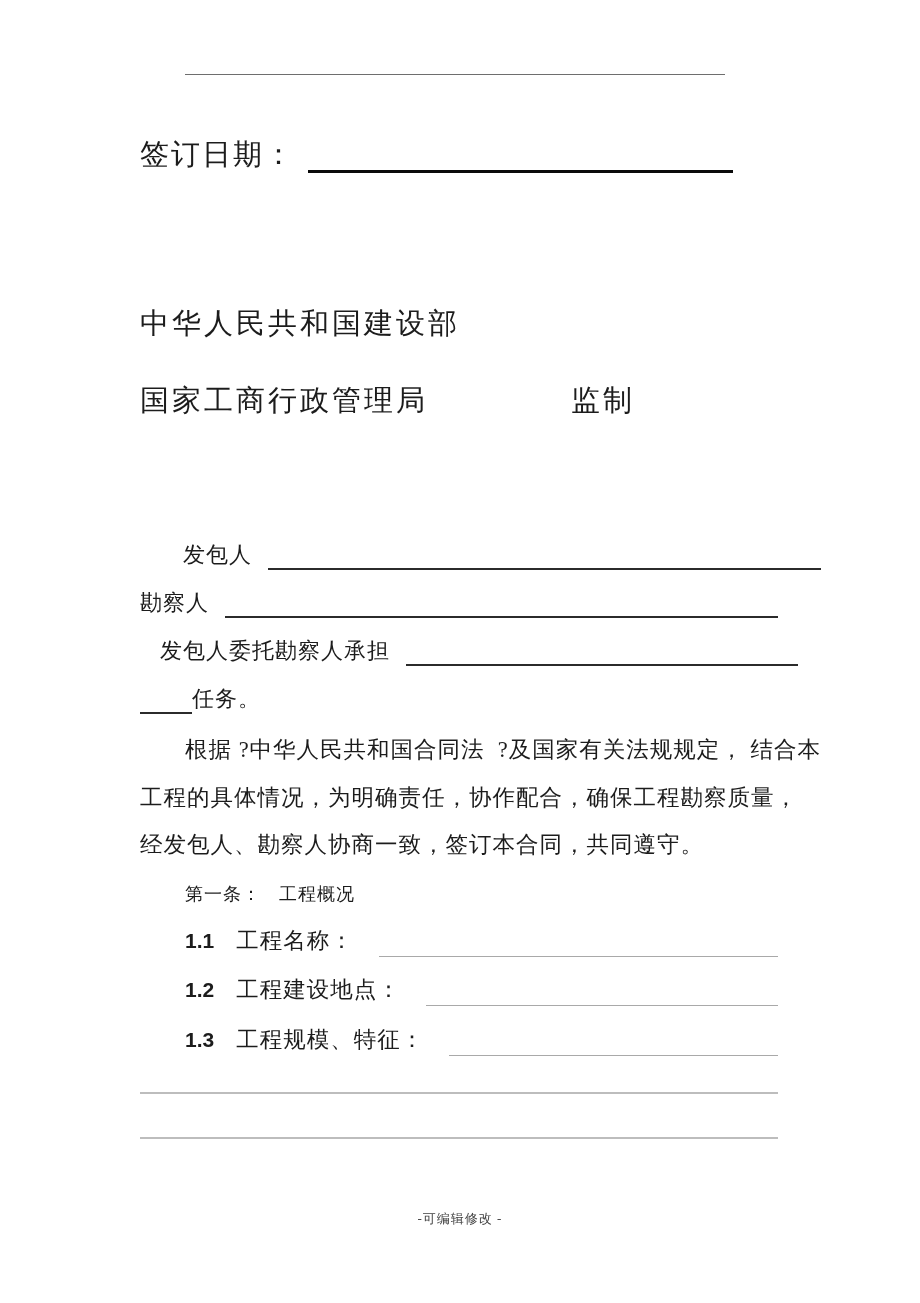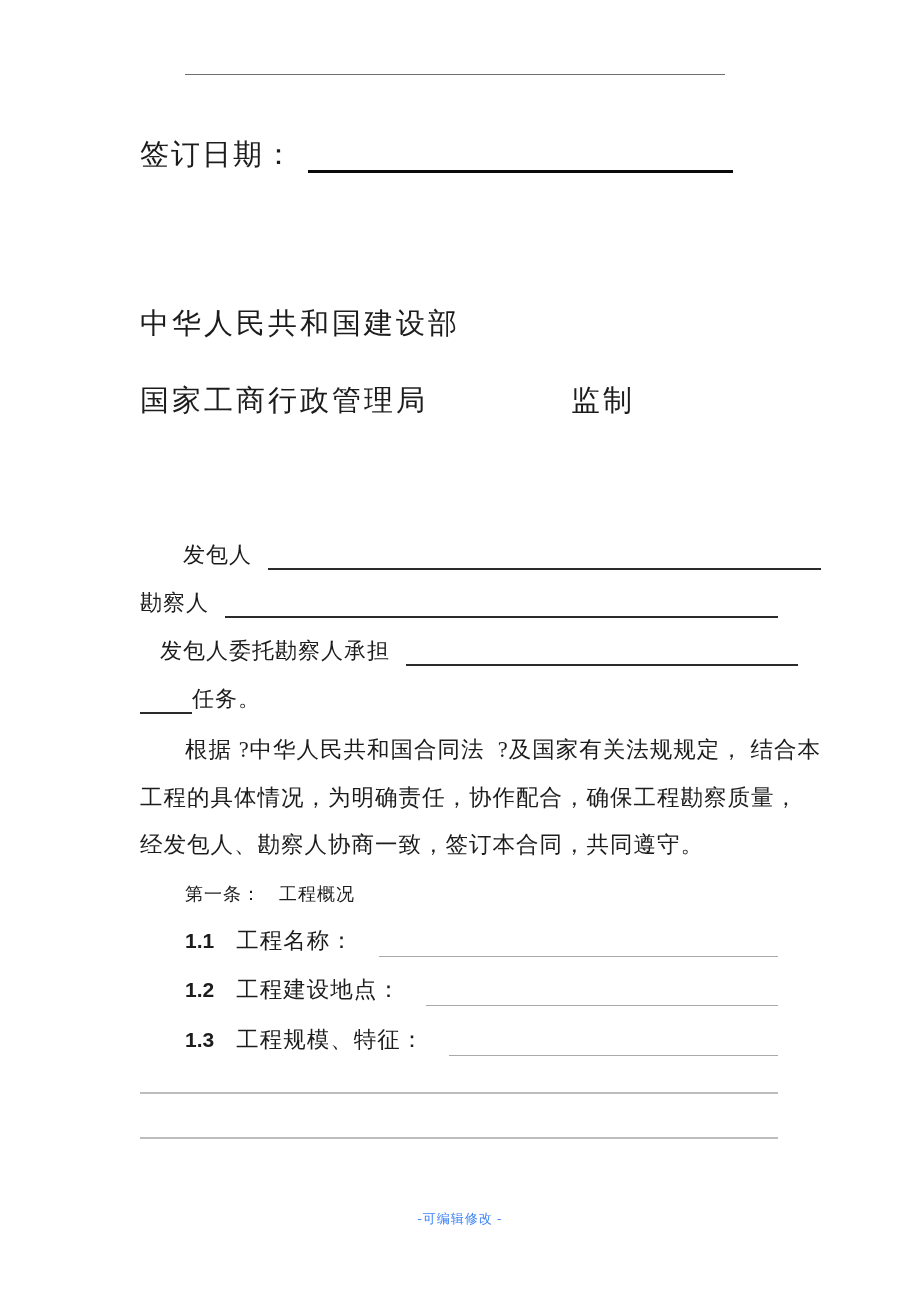--- a/index.html
+++ b/index.html
@@ -71,21 +71,21 @@
   .row-13 { top:1024px; }
 
   
   .gray-rule { left:140px; width:638px; border-top:2px solid #bdbdbd; }
   .gr1 { top:1092px; }
   .gr2 { top:1137px; }
 
   
   .footer-note {
     left:0; top:1210px; width:920px; text-align:center;
-    font-size:13px; letter-spacing:1px; color:#3b82f6;
+    font-size:13px; letter-spacing:1px; color:#404040;
   }
 </style>
 </head>
 <body>
 
 <div class="page">
 
   <div class="abs top-rule"></div>
 
   <div class="abs sign-date-label">签订日期：</div>

